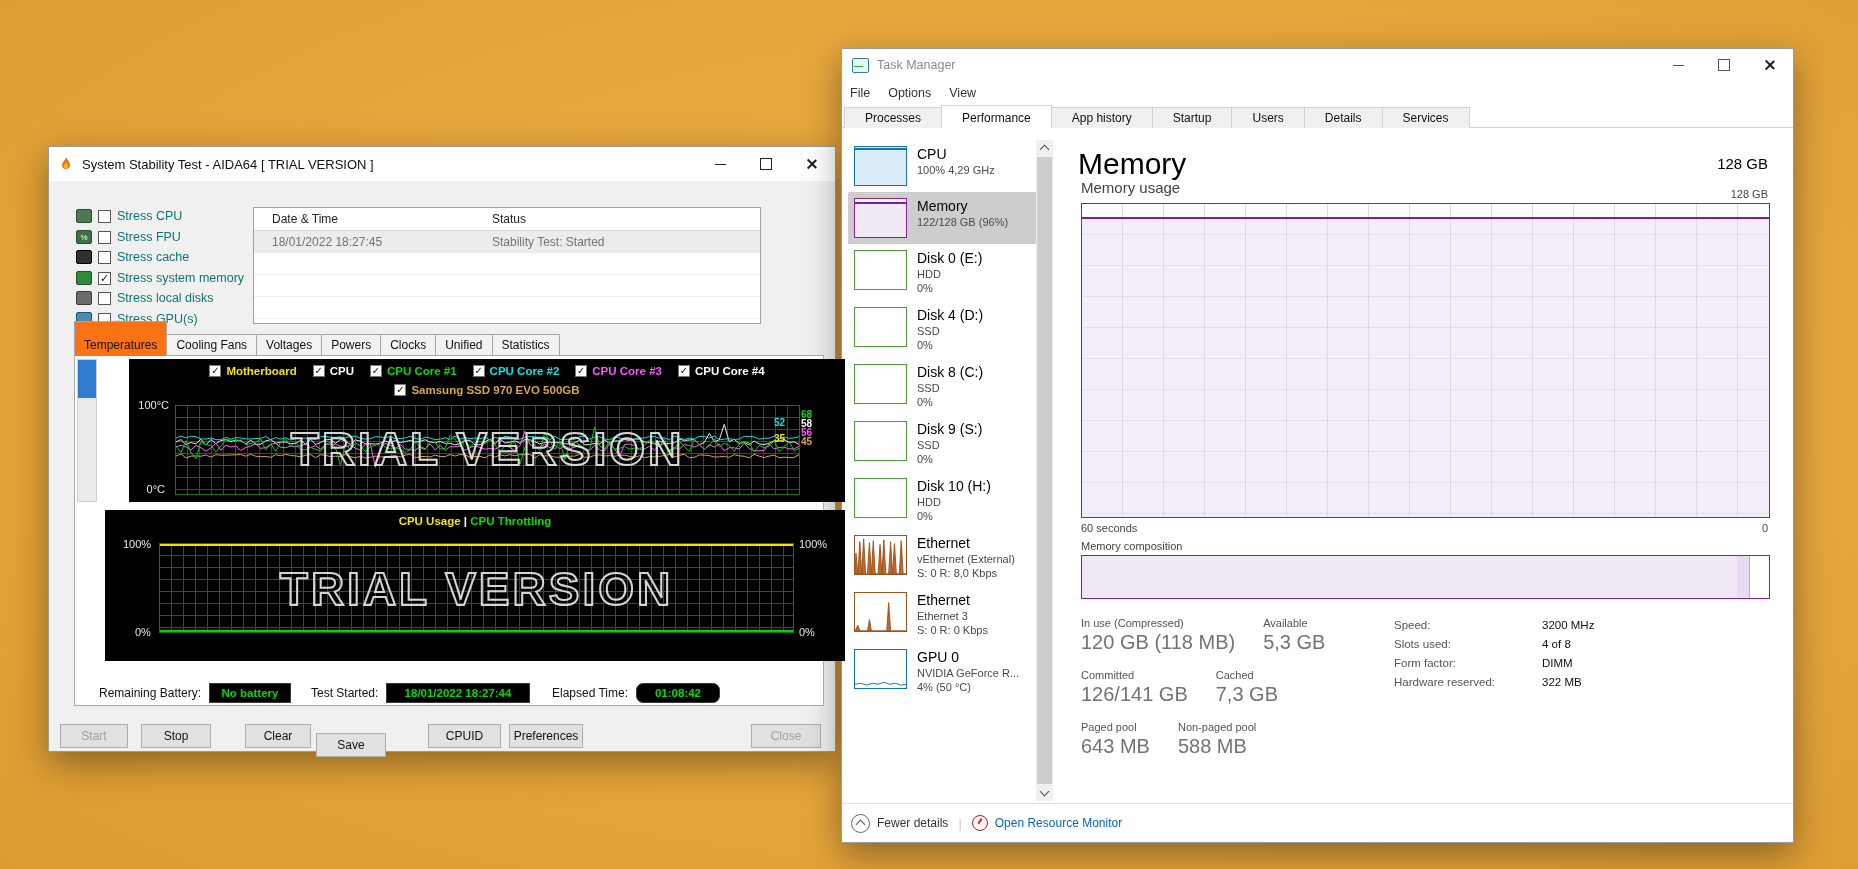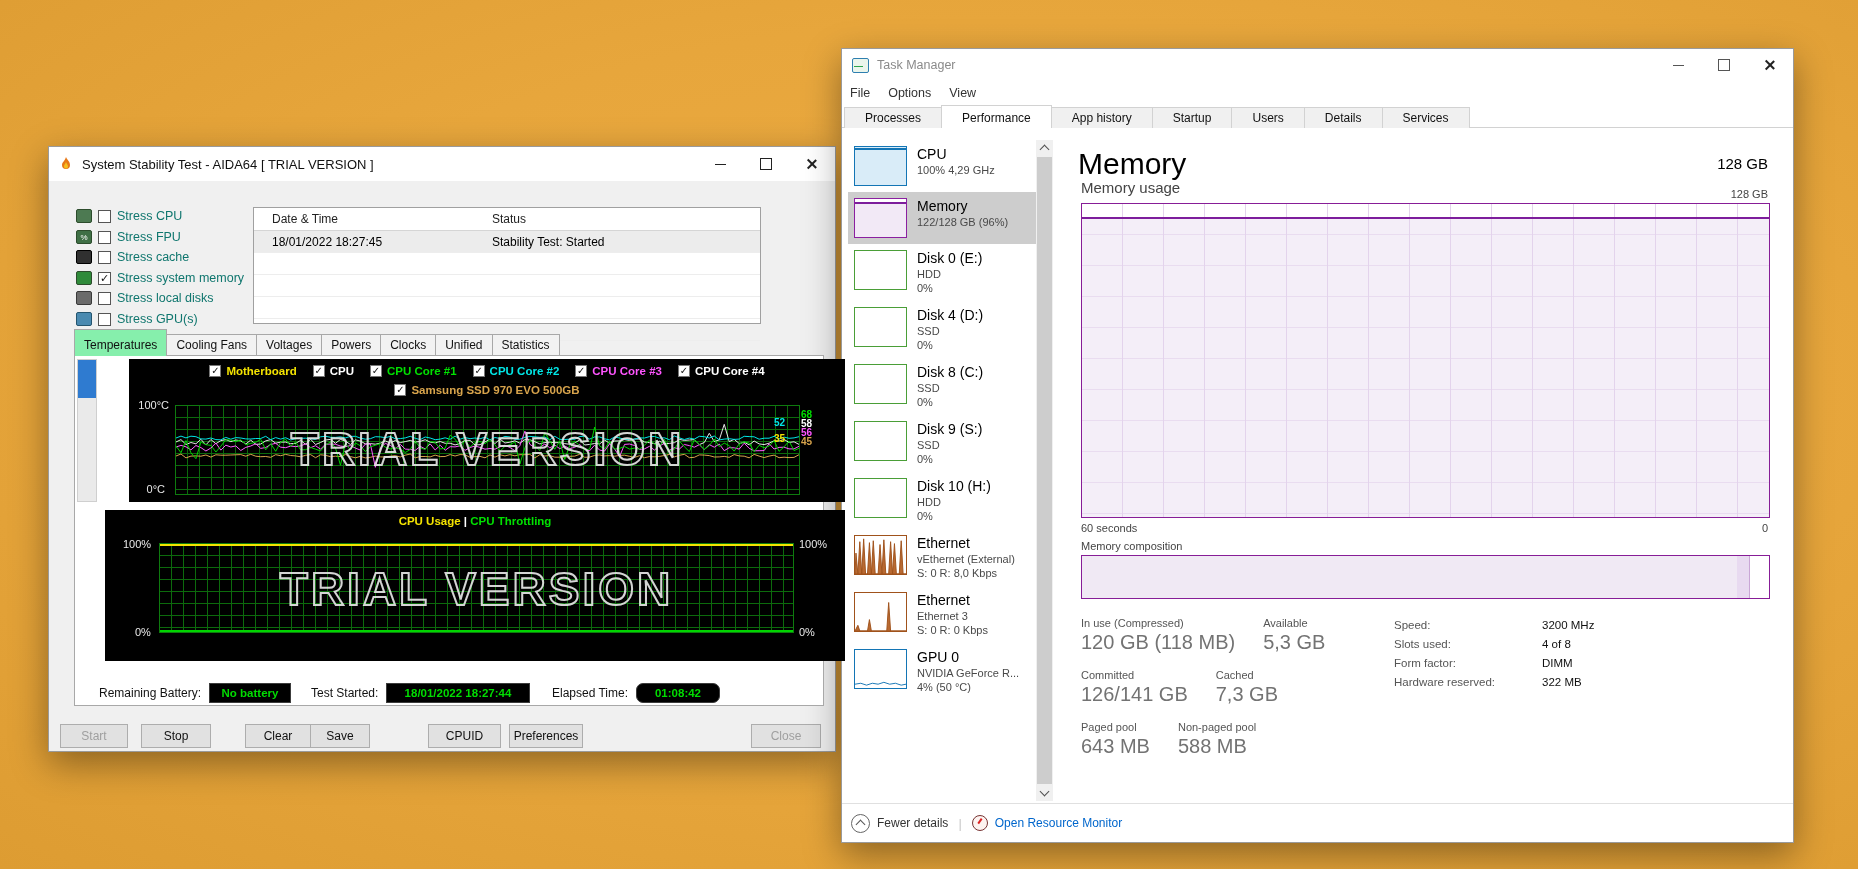--- a/index.html
+++ b/index.html
@@ -29,26 +29,26 @@
       display:flex;align-items:center;justify-content:center;font-size:11px;color:#111;line-height:1;}
   .slabel{font-size:12.5px;color:#0f766e;}
   
   .logtable{position:absolute;left:204px;top:60px;width:508px;height:117px;background:#fff;border:1px solid #a0a0a0;box-sizing:border-box;}
   .loghead{display:flex;height:22px;border-bottom:1px solid #d5d5d5;align-items:center;}
   .loghead div{font-size:12px;color:#222;}
   .lh-dt{width:232px;padding-left:18px;box-sizing:border-box;}
   .lh-st{flex:1;padding-left:6px;}
   .logrow{display:flex;height:21px;align-items:center;border-bottom:1px solid #ededed;}
   .logrow.first{background:#ececec;}
-  .logrow div{font-size:12px;color:#000000;}
+  .logrow div{font-size:12px;color:#737373;}
   
   .tabstrip{position:absolute;left:25px;top:186px;height:23px;display:flex;align-items:flex-end;}
   .tab{font-size:12px;color:#111;background:#f2f2f2;border:1px solid #a8a8a8;border-bottom:none;
        padding:3px 9px 4px 9px;margin-right:-1px;}
-  .tab.active{background:#86efac;padding-top:8px;position:relative;z-index:3;margin-top:19px;}
+  .tab.active{background:#f97316;padding-top:16px;position:relative;z-index:3;margin-top:19px;}
   .tabpanel{position:absolute;left:25px;top:208px;width:750px;height:351px;background:#fff;border:1px solid #a8a8a8;box-sizing:border-box;z-index:1;}
   
   .vslider{position:absolute;left:2px;top:3px;width:20px;height:143px;background:#eaeaea;border:1px solid #cfcfcf;box-sizing:border-box;}
   .vslider .thumb{position:absolute;left:0;top:0;width:100%;height:38px;background:#2f7bd0;}
   .blackchart{position:absolute;background:#000;}
   #tempchart{left:54px;top:3px;width:716px;height:143px;}
   .legendrow{position:absolute;left:0;right:0;display:flex;justify-content:center;gap:16px;align-items:center;}
   .lg{display:flex;align-items:center;gap:5px;}
   .lgcb{width:12px;height:12px;background:#fff;border:1px solid #777;box-sizing:border-box;display:flex;align-items:center;justify-content:center;font-size:10px;color:#111;line-height:1;}
   .lgt{font-size:11.5px;font-weight:bold;}
@@ -305,21 +305,21 @@
       <div class="stbox" style="left:134px;top:327px;width:82px;">No battery</div>
       <span class="stlabel" style="left:236px;top:330px;">Test Started:</span>
       <div class="stbox" style="left:311px;top:327px;width:144px;">18/01/2022 18:27:44</div>
       <span class="stlabel" style="left:477px;top:330px;">Elapsed Time:</span>
       <div class="stbox" style="left:561px;top:327px;width:84px;border-radius:7px;">01:08:42</div>
     </div>
 
     <div class="abtn disabled" style="left:11px;width:68px;">Start</div>
     <div class="abtn" style="left:92px;width:70px;">Stop</div>
     <div class="abtn" style="left:196px;width:66px;">Clear</div>
-    <div class="abtn" style="left:261px;width:60px;">Save</div>
+    <div class="abtn" style="left:267px;width:70px;margin-top:9px;">Save</div>
     <div class="abtn" style="left:379px;width:73px;">CPUID</div>
     <div class="abtn" style="left:460px;width:74px;">Preferences</div>
     <div class="abtn disabled" style="left:702px;width:70px;">Close</div>
   </div>
 
   <div class="win" id="tm">
     <div class="titlebar">
       <div class="tmicon"></div>
       <span class="ttl">Task Manager</span>
       <div class="winbtns" style="height:32px;">

